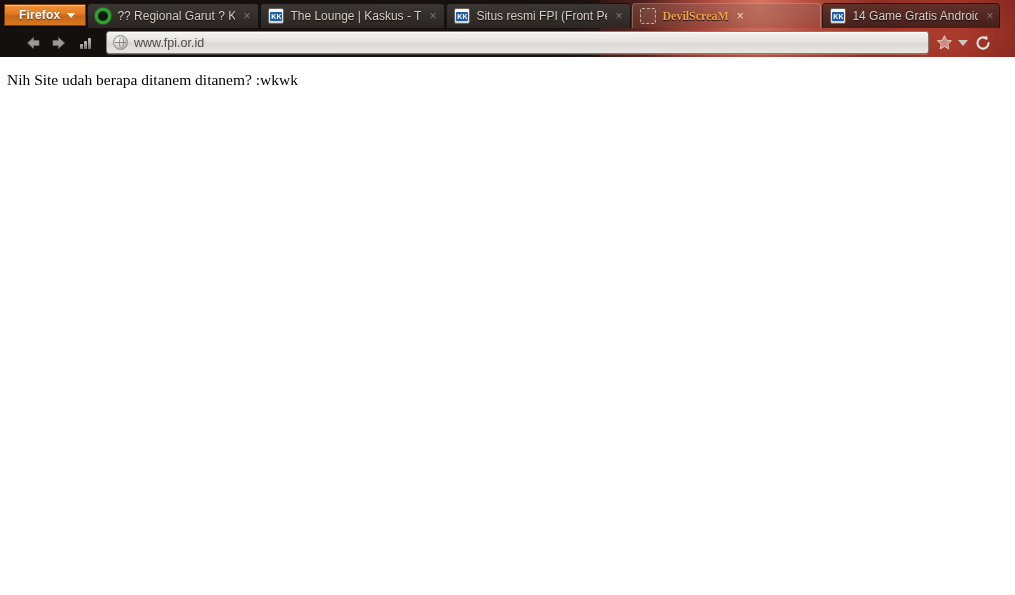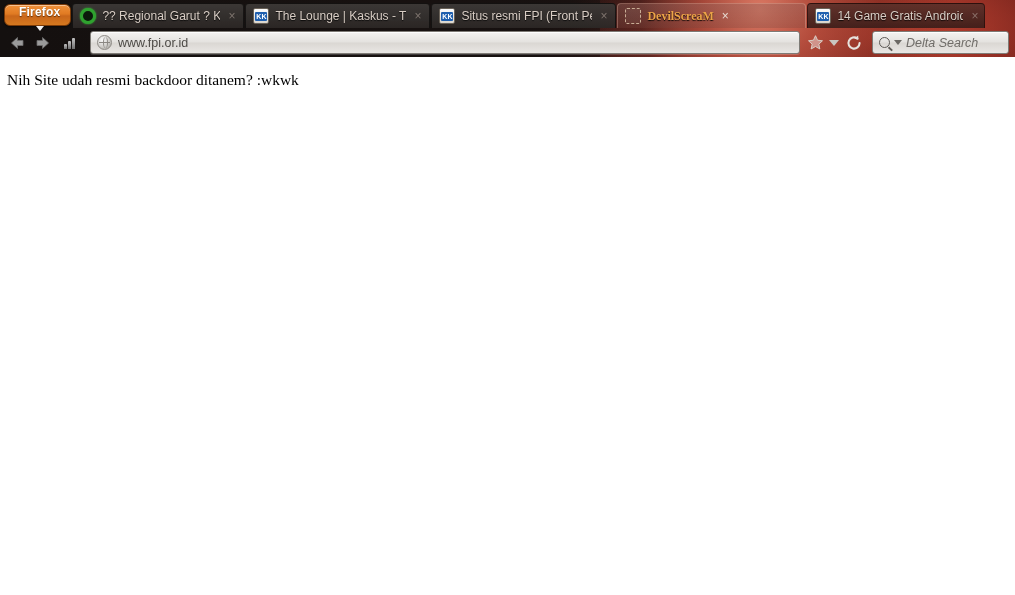--- a/index.html
+++ b/index.html
@@ -50,24 +50,23 @@
   #firefox-button {
     margin-left: 4px;
     margin-bottom: 2px;
     height: 22px;
     padding: 0 10px 0 14px;
     display: flex;
     align-items: center;
     gap: 7px;
     background: linear-gradient(180deg, #f0913a 0%, #e07a22 45%, #c9661a 55%, #d5791f 100%);
     border: 1px solid #7a3a08;
-    border-radius: 6px;
+    border-radius: 0;
     box-shadow: inset 0 1px 0 rgba(255,255,255,0.45), 0 1px 2px rgba(0,0,0,0.6);
     cursor: default;
-    flex-direction: column;
   }
   #firefox-button .ff-label {
     color: #ffffff;
     font-size: 12px;
     font-weight: bold;
     text-shadow: 0 1px 1px rgba(0,0,0,0.55);
     letter-spacing: 0.2px;
   }
   .caret-down {
     width: 0; height: 0;
@@ -154,21 +153,21 @@
     background: rgba(255,255,255,0.05);
   }
 
   
   #nav-toolbar {
     position: absolute;
     left: 0; top: 28px;
     width: 1015px; height: 29px;
     display: flex;
     align-items: center;
-    padding: 0 4px;
+    padding: 0 20px;
     z-index: 5;
   }
 
   .nav-arrow {
     width: 26px; height: 24px;
     display: flex; align-items: center; justify-content: center;
     cursor: default;
   }
   .nav-arrow svg { display: block; }
 
@@ -391,24 +390,19 @@
       <span></span>
     </div>
 
     <div class="reload-icon">
       <svg width="18" height="18" viewBox="0 0 20 20">
         <path d="M16.2 10 A6.2 6.2 0 1 1 13.8 5.1" fill="none" stroke="#e6e2dd" stroke-width="2.3" stroke-linecap="round"></path>
         <path d="M14.6 1.6 L14.9 6.2 L10.3 5.4 Z" fill="#e6e2dd"></path>
       </svg>
     </div>
 
-    <div id="search-bar">
-      <span class="mag-icon"></span>
-      <span class="search-caret"></span>
-      <span id="search-placeholder">Delta Search</span>
-    </div>
 
   </div>
 </div>
 
 <div id="page-content">
-  <div id="page-text">Nih Site udah resmi backdoor ditanem? :wkwk</div>
+  <div id="page-text">Nih Site udah berapa ditanem ditanem? :wkwk</div>
 </div>
 
 </body></html>

